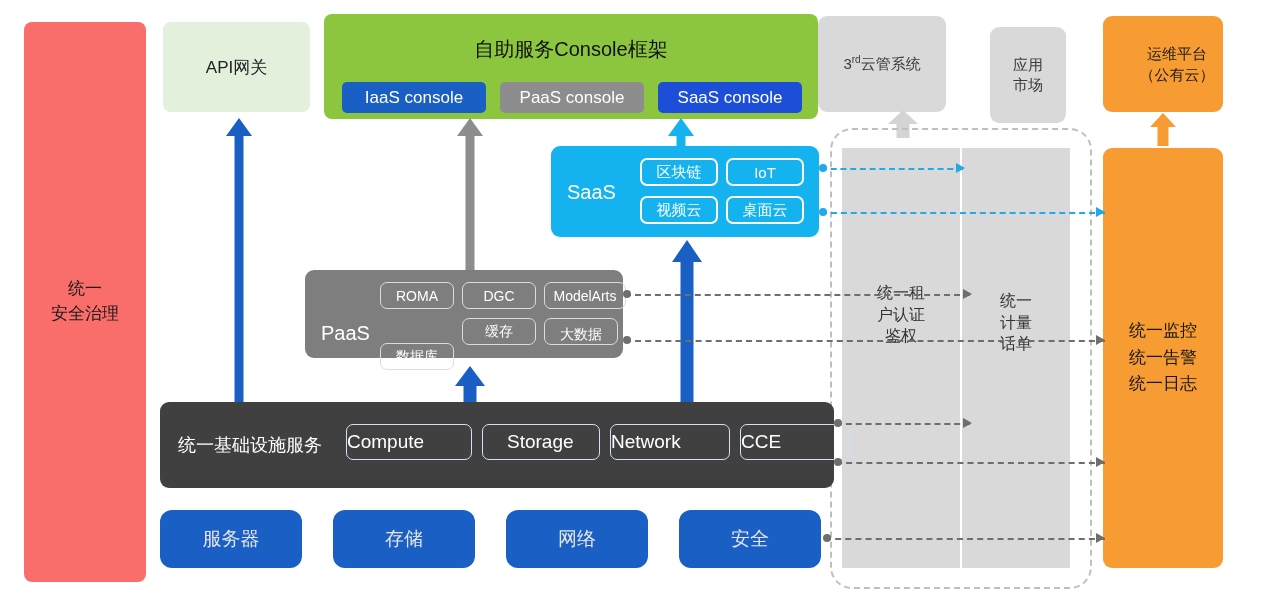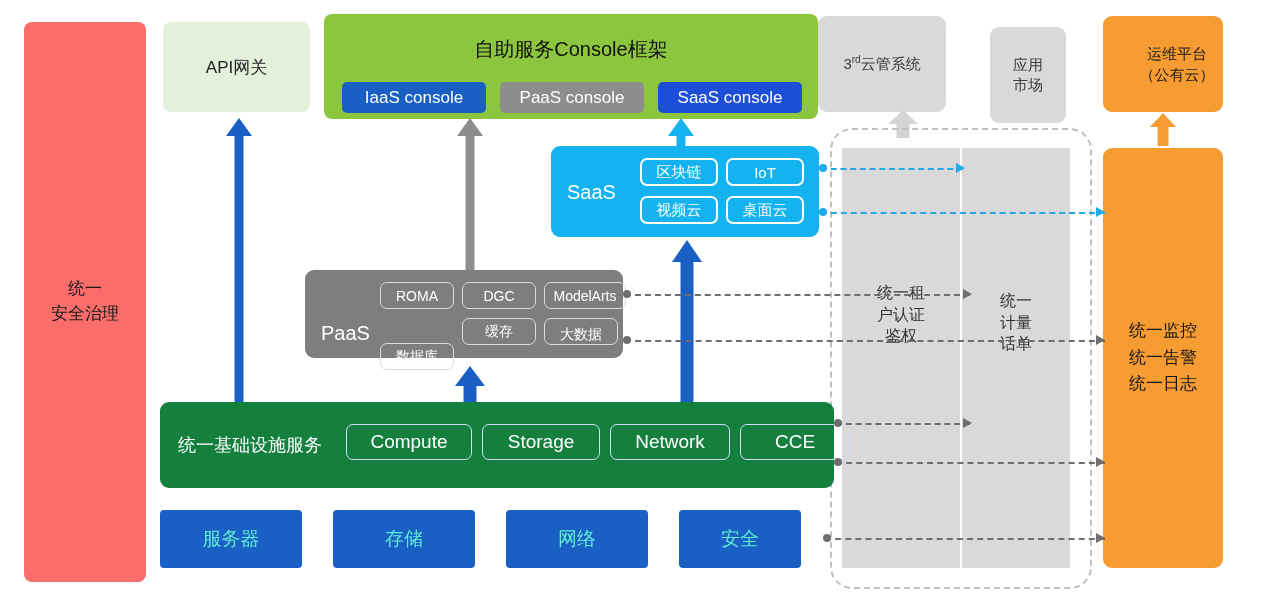--- a/index.html
+++ b/index.html
@@ -78,28 +78,28 @@
 
   
   .paas-block{background:#7E7E7E;border-radius:9px;display:block;}
   .paas-label{position:absolute;left:16px;top:50%;transform:translateY(-50%);color:#ffffff;font-size:20px;margin-top:19px;}
   .paas-chip{
     position:absolute;height:27px;border:1.5px solid #DCDCDC;border-radius:7px;
     display:flex;align-items:center;justify-content:center;color:#fff;font-size:14px;box-sizing:border-box;
   }
 
   
-  .infra-bar{background:#15803d;border-radius:9px;display:block;}
+  .infra-bar{background:#404040;border-radius:9px;display:block;}
   .infra-label{position:absolute;left:18px;top:50%;transform:translateY(-50%);color:#fff;font-size:18px;white-space:nowrap;}
   .infra-chip{
     position:absolute;height:36px;border:1.5px solid #cfe0f7;border-radius:7px;
-    display:flex;align-items:center;justify-content:center;color:#fff;font-size:19px;box-sizing:border-box;
+    display:flex;align-items:center;color:#fff;font-size:19px;box-sizing:border-box;
   }
   .hw-box{
-    background:#1A5FC4;color:#5eead4;font-size:19px;border-radius:4px;
+    background:#1A5FC4;color:#e5e5e5;font-size:19px;border-radius:12px;
   }
 
   
   .dash-container{
     position:absolute;border:2px dashed #BFBFBF;border-radius:22px;background:transparent;
   }
   .grey-col{position:absolute;background:#D9D9D9;}
   .grey-col-label{
     position:absolute;color:#333;font-size:16px;line-height:1.35;text-align:center;
     left:0;right:0;
@@ -260,41 +260,41 @@
   <div class="arrow-up" style="left:455px;top:366px;width:30px;height:42px;">
     <div class="shaft" style="width:13px;height:26px;background:#1A5FC4;"></div>
     <div class="head" style="border-left-width:15px;border-right-width:15px;border-bottom-width:20px;border-bottom-color:#1A5FC4;"></div>
   </div>
 
   <div class="box infra-bar" style="left:160px;top:402px;width:674px;height:86px;">
     <div class="infra-label">统一基础设施服务</div>
     <div class="infra-chip" style="left:186px;top:22px;width:126px;">
       <span>Compute</span>
     </div>
-    <div class="infra-chip" style="left:322px;top:22px;width:118px;">
+    <div class="infra-chip" style="left:322px;top:22px;width:118px;padding-left:24px;">
       <span>Storage</span>
     </div>
     <div class="infra-chip" style="left:450px;top:22px;width:120px;">
       <span>Network</span>
     </div>
     <div class="infra-chip" style="left:580px;top:22px;width:110px;">
       <span>CCE</span>
     </div>
   </div>
 
   <div class="box hw-box" style="left:160px;top:510px;width:142px;height:58px;">
     <span>服务器</span>
   </div>
   <div class="box hw-box" style="left:333px;top:510px;width:142px;height:58px;">
     <span>存储</span>
   </div>
   <div class="box hw-box" style="left:506px;top:510px;width:142px;height:58px;">
     <span>网络</span>
   </div>
-  <div class="box hw-box" style="left:679px;top:510px;width:122px;height:58px;">
+  <div class="box hw-box" style="left:679px;top:510px;width:142px;height:58px;">
     <span>安全</span>
   </div>
 
   <div class="dline blue" style="left:821px;top:168px;width:142px;"></div>
   <div class="dot blue" style="left:823px;top:168px;"></div>
   <div class="ahead blue" style="left:956px;top:168px;"></div>
 
   <div class="dline blue" style="left:821px;top:212px;width:284px;"></div>
   <div class="dot blue" style="left:823px;top:212px;"></div>
   <div class="ahead blue" style="left:1096px;top:212px;"></div>

